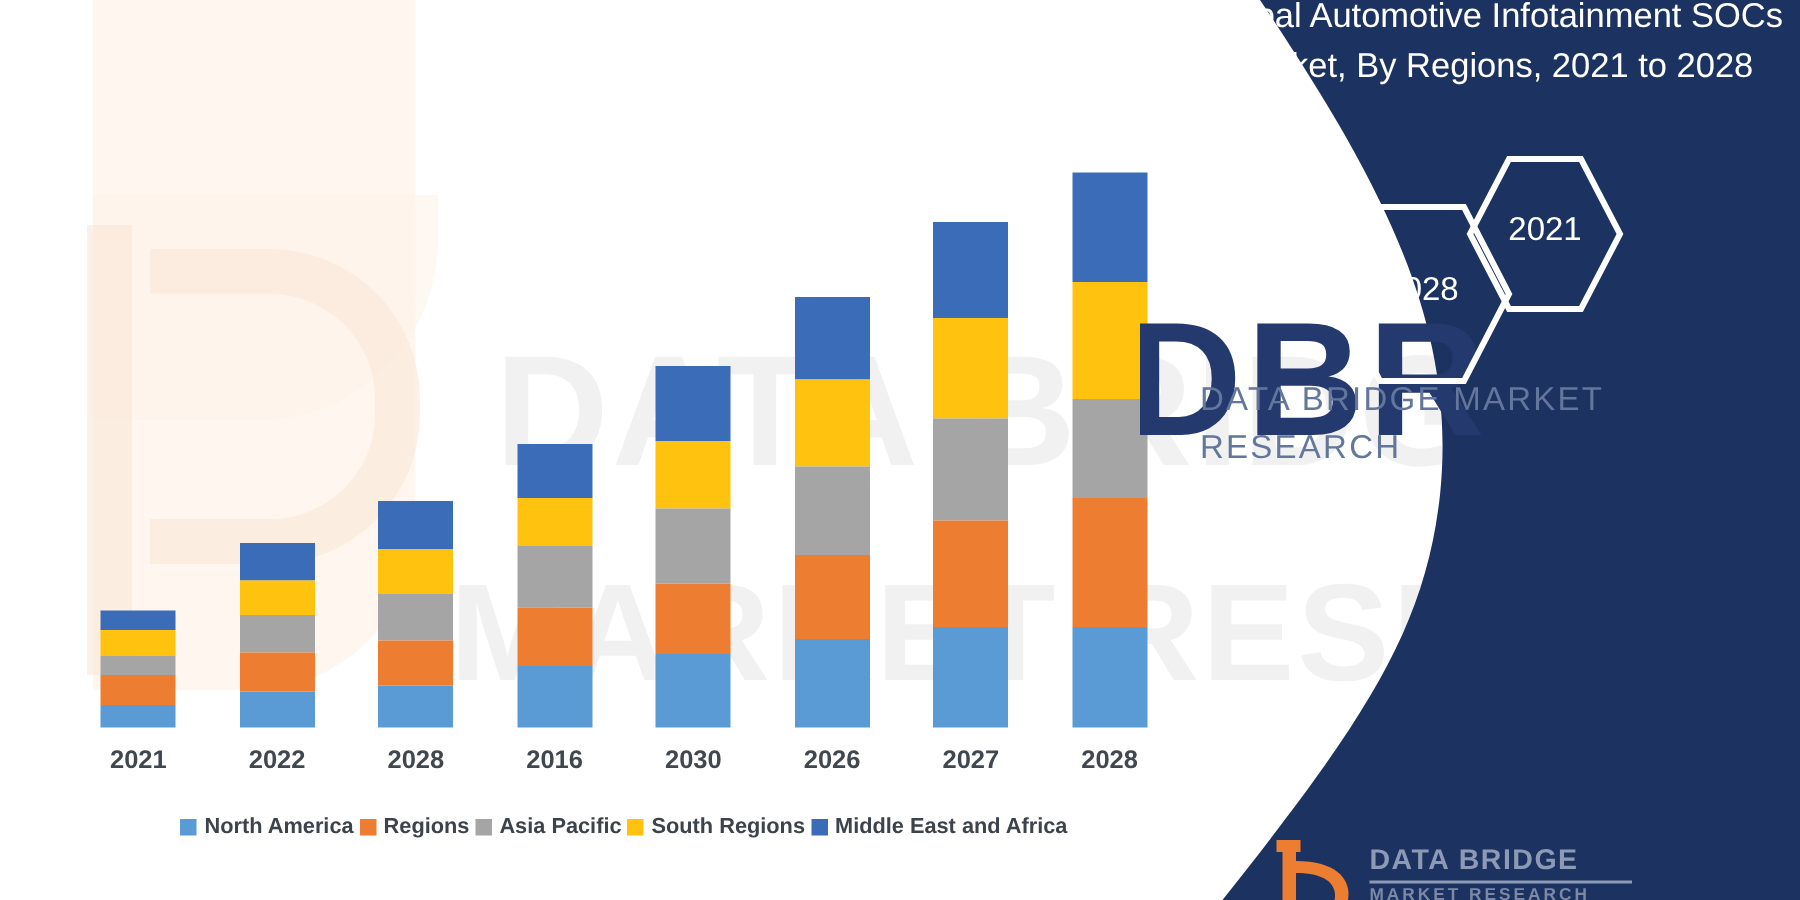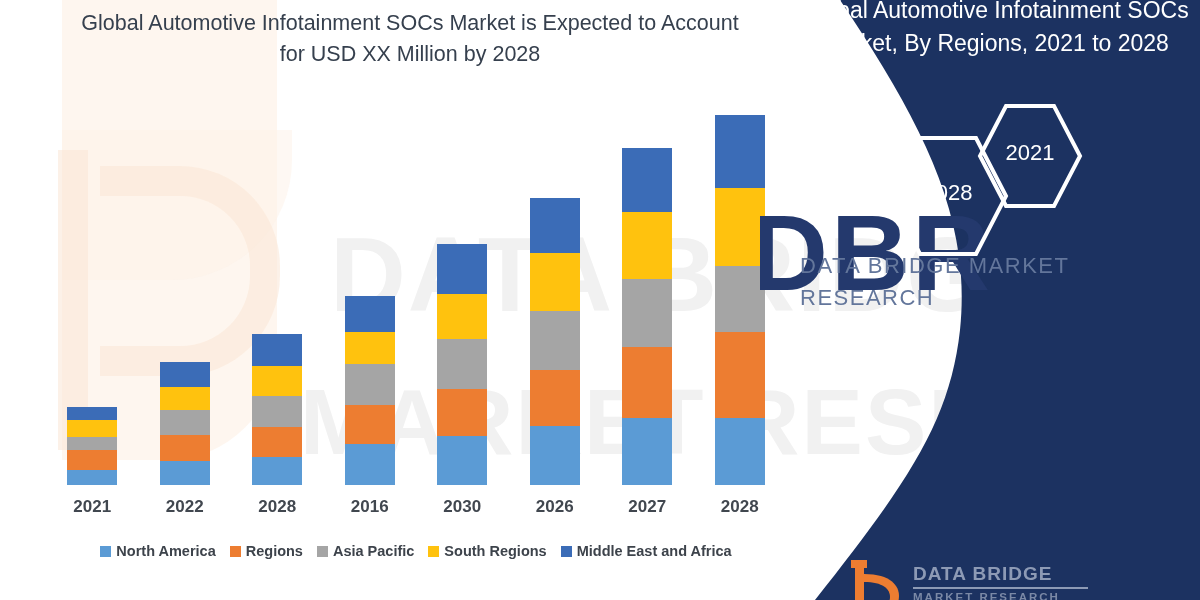--- a/index.html
+++ b/index.html
@@ -63,21 +63,21 @@
     position:absolute;left:46px;top:492px;width:740px;height:30px;
     display:flex;justify-content:space-around;align-items:center;
   }
   .xaxis span{
     width:90px;text-align:center;color:#41474f;font-size:17px;font-weight:700;
   }
 
   
   .legend{
     position:absolute;left:46px;top:538px;width:740px;height:26px;
-    display:flex;align-items:center;justify-content:center;gap:14px;
+    display:flex;align-items:center;justify-content:center;gap:4px;
   }
   .legend-item{display:flex;align-items:center;gap:5px;}
   .legend-swatch{width:11px;height:11px;display:inline-block;}
   .legend-label{color:#3d434b;font-size:14.5px;font-weight:700;white-space:nowrap;}
 
   
   .navy-panel{
     position:absolute;right:0;top:0;width:440px;height:600px;
     overflow:hidden;
   }
@@ -126,21 +126,20 @@
 <div id="stage">
 
   <div class="wm-layer">
     <div class="wm-peach"></div>
     <div class="wm-peach2"></div>
     <div class="wm-bridge"></div>
     <div class="wm-text wm-data">DATA BRIDGE</div>
     <div class="wm-text wm-research">MARKET RESEARCH</div>
   </div>
 
-  <div class="chart-title">Global Automotive Infotainment SOCs Market is Expected to Account for USD XX Million by 2028</div>
 
   <div class="plot">
     <div class="bars" id="bars">
         <div class="bar-col">
           <div class="bar">
             <div class="seg" style="height: 12.8333px; background: rgb(59, 108, 183);"></div>
             <div class="seg" style="height: 17.1111px; background: rgb(255, 194, 14);"></div>
             <div class="seg" style="height: 12.8333px; background: rgb(165, 165, 165);"></div>
             <div class="seg" style="height: 20.3194px; background: rgb(237, 125, 49);"></div>
             <div class="seg" style="height: 14.9722px; background: rgb(91, 155, 213);"></div>

